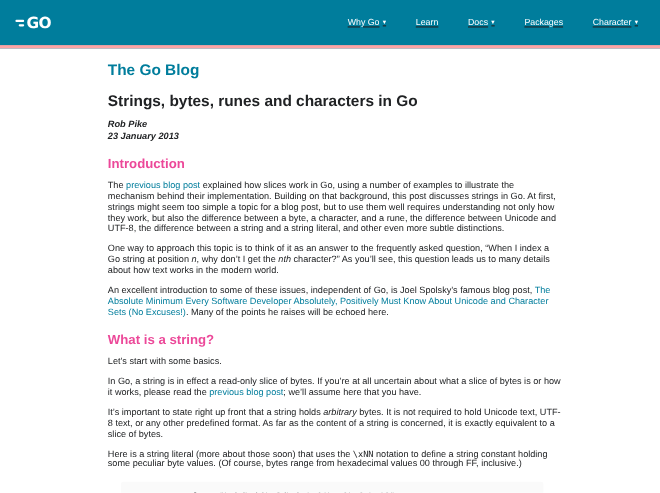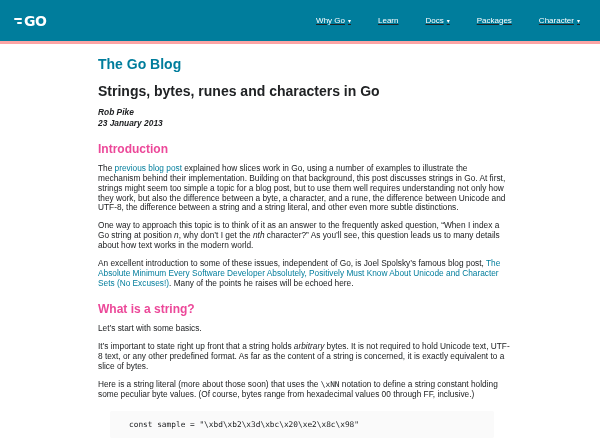--- a/index.html
+++ b/index.html
@@ -91,17 +91,18 @@
     <div>23 January 2013</div>
   </div>
 
   <h2>Introduction</h2>
   <p><span>The </span><a class="inline-link">previous blog post</a><span> explained how slices work in Go, using a number of examples to illustrate the mechanism behind their implementation. Building on that background, this post discusses strings in Go. At first, strings might seem too simple a topic for a blog post, but to use them well requires understanding not only how they work, but also the difference between a byte, a character, and a rune, the difference between Unicode and UTF-8, the difference between a string and a string literal, and other even more subtle distinctions.</span></p>
   <p><span>One way to approach this topic is to think of it as an answer to the frequently asked question, “When I index a Go string at position </span><em>n</em><span>, why don’t I get the </span><em>nth</em><span> character?” As you’ll see, this question leads us to many details about how text works in the modern world.</span></p>
   <p><span>An excellent introduction to some of these issues, independent of Go, is Joel Spolsky’s famous blog post, </span><a class="inline-link">The Absolute Minimum Every Software Developer Absolutely, Positively Must Know About Unicode and Character Sets (No Excuses!)</a><span>. Many of the points he raises will be echoed here.</span></p>
 
   <h2>What is a string?</h2>
   <p>Let’s start with some basics.</p>
+  <p><span>In Go, a string is in effect a read-only slice of bytes. If you’re at all uncertain about what a slice of bytes is or how it works, please read the </span><a class="inline-link">previous blog post</a><span>; we’ll assume here that you have.</span></p>
   <p><span>It’s important to state right up front that a string holds </span><em>arbitrary</em><span> bytes. It is not required to hold Unicode text, UTF-8 text, or any other predefined format. As far as the content of a string is concerned, it is exactly equivalent to a slice of bytes.</span></p>
   <p><span>Here is a string literal (more about those soon) that uses the </span><code class="inline">\xNN</code><span> notation to define a string constant holding some peculiar byte values. (Of course, bytes range from hexadecimal values 00 through FF, inclusive.)</span></p>
 
   <pre class="code-block"><code>const sample = "\xbd\xb2\x3d\xbc\x20\xe2\x8c\x98"</code></pre>
 </main>
 
 </body></html>

